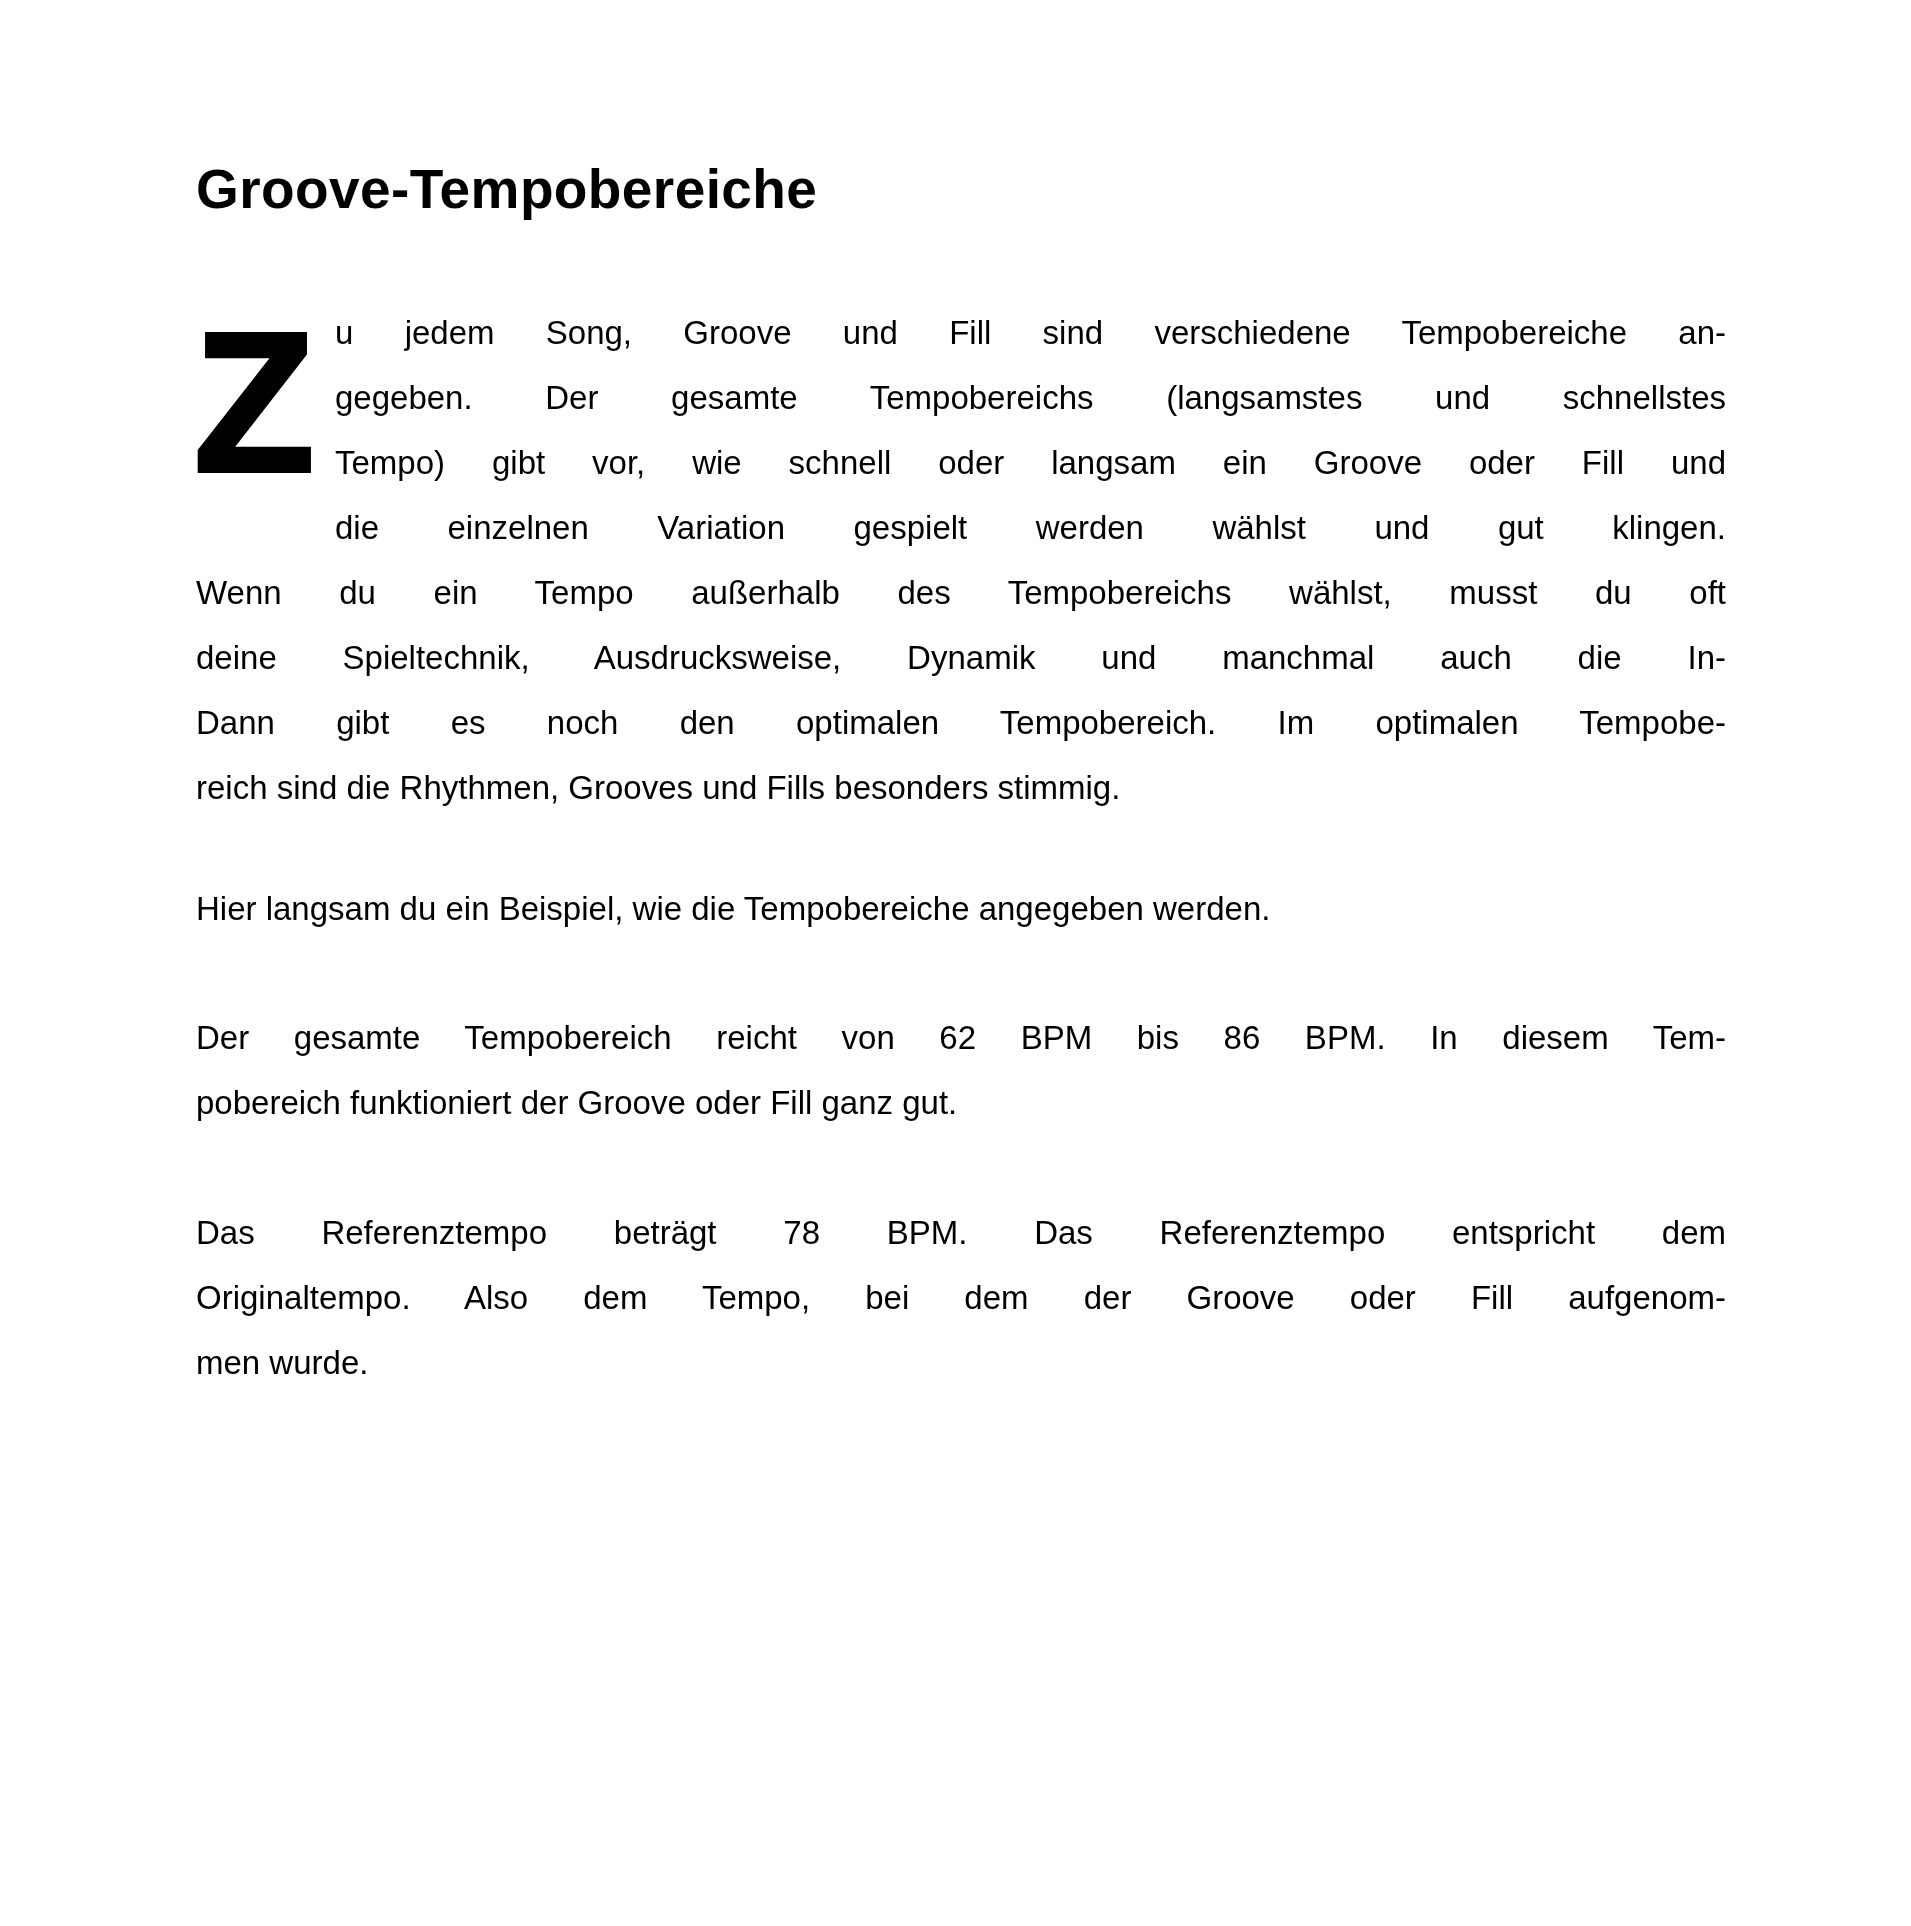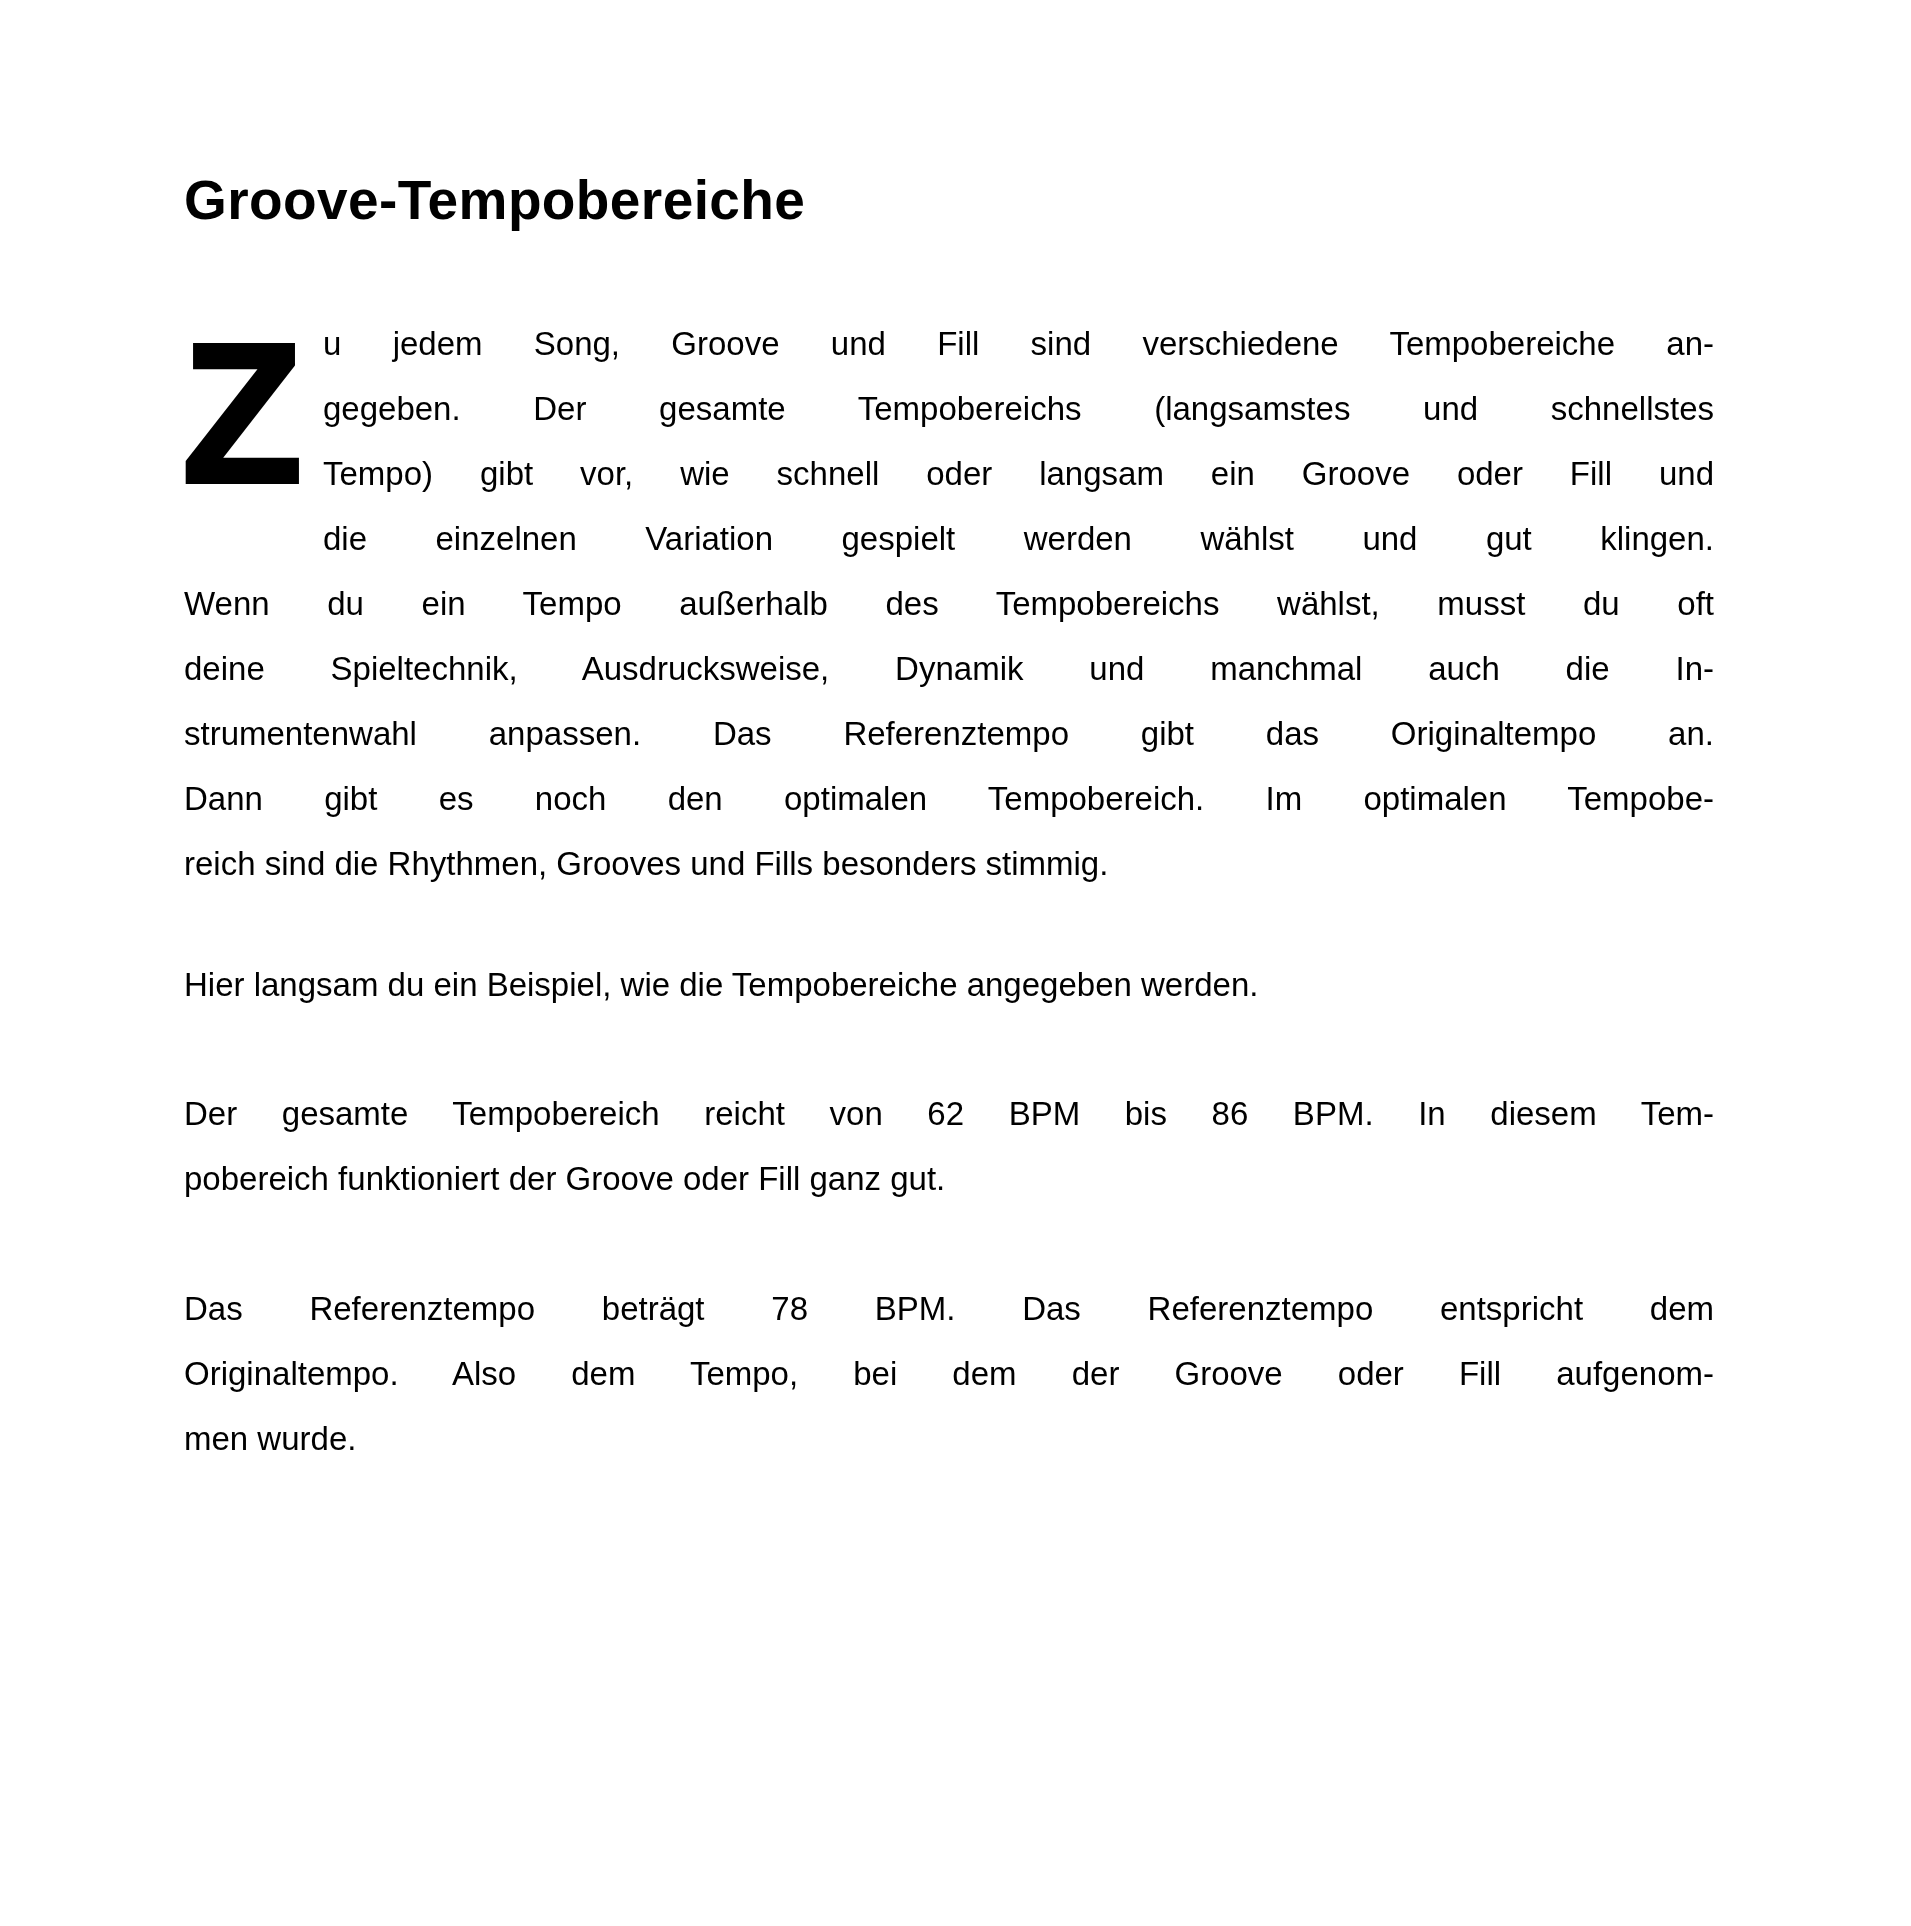--- a/index.html
+++ b/index.html
@@ -11,24 +11,23 @@
     position: relative;
     width: 1911px;
     height: 2703px;
     background: #ffffff;
     color: #000000;
     font-family: "Liberation Sans", sans-serif;
     overflow: hidden;
   }
   .content {
     position: absolute;
-    left: 184px;
+    left: 196px;
     top: 0;
     width: 1530px;
-    margin-top: 11px;
   }
   .title {
     margin: 0;
     padding-top: 157px;
     font-size: 55px;
     line-height: 65px;
     font-weight: bold;
     letter-spacing: 0.4px;
     text-align: left;
   }
@@ -80,21 +79,20 @@
     <h1 class="title">Groove-Tempobereiche</h1>
 
     <div class="para p-intro">
       <span class="dropcap">Z</span>
       <div class="line indent">u jedem Song, Groove und Fill sind verschiedene Tempobereiche an-</div>
       <div class="line indent">gegeben. Der gesamte Tempobereichs (langsamstes und schnellstes</div>
       <div class="line indent">Tempo) gibt vor, wie schnell oder langsam ein Groove oder Fill und</div>
       <div class="line indent">die einzelnen Variation gespielt werden wählst und gut klingen.</div>
       <div class="line">Wenn du ein Tempo außerhalb des Tempobereichs wählst, musst du oft</div>
       <div class="line">deine Spieltechnik, Ausdrucksweise, Dynamik und manchmal auch die In-</div>
-      <div class="line">strumentenwahl anpassen. Das Referenztempo gibt das Originaltempo an.</div>
       <div class="line">Dann gibt es noch den optimalen Tempobereich. Im optimalen Tempobe-</div>
       <div class="line left">reich sind die Rhythmen, Grooves und Fills besonders stimmig.</div>
     </div>
 
     <div class="para p-hier">
       <div class="line left">Hier langsam du ein Beispiel, wie die Tempobereiche angegeben werden.</div>
     </div>
 
 
     <div class="para p-total">

